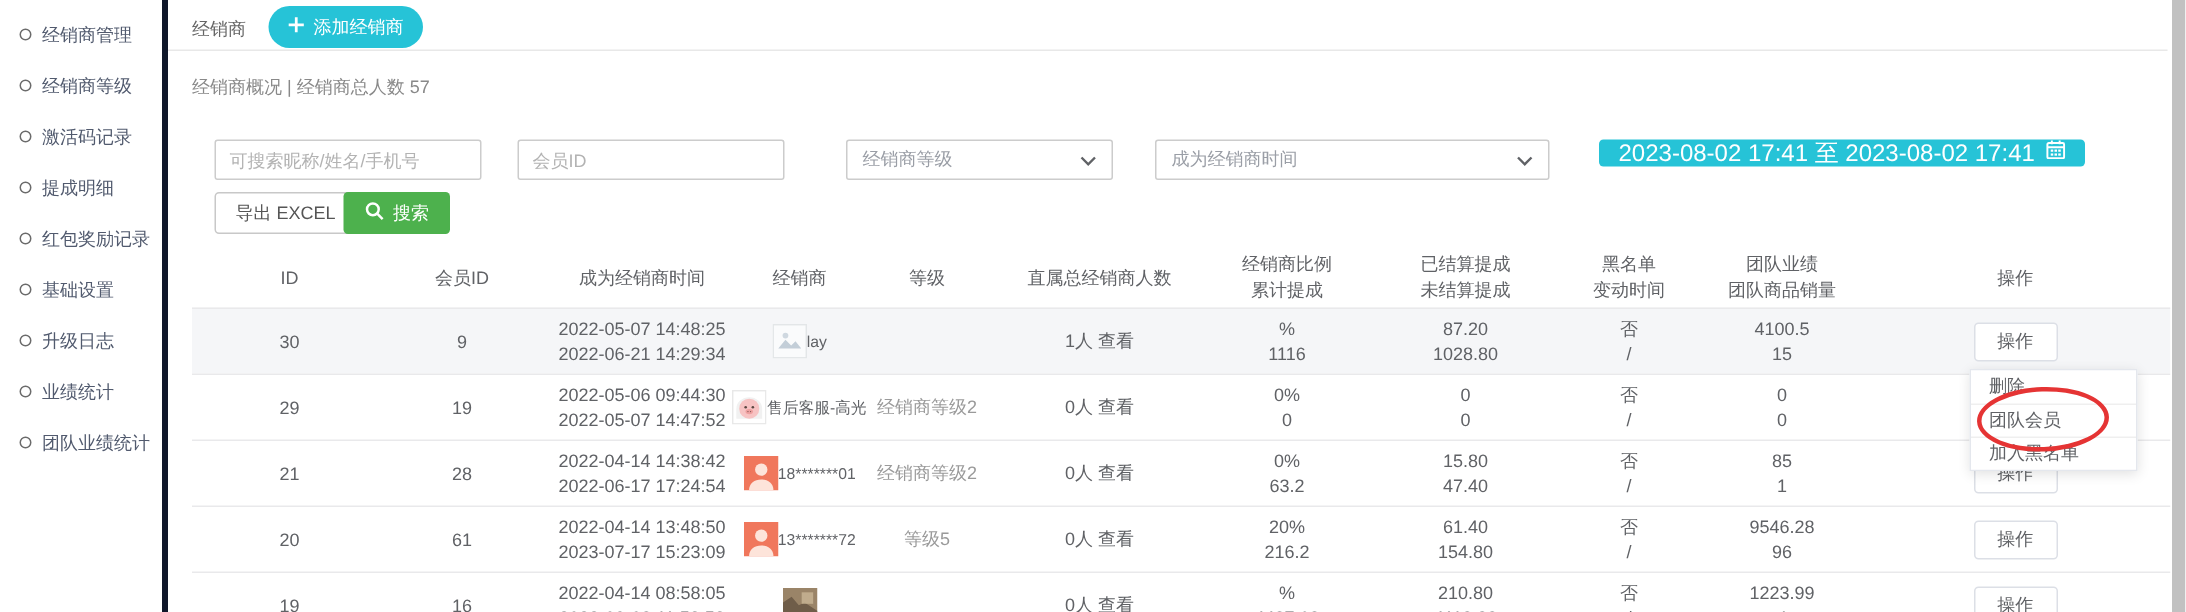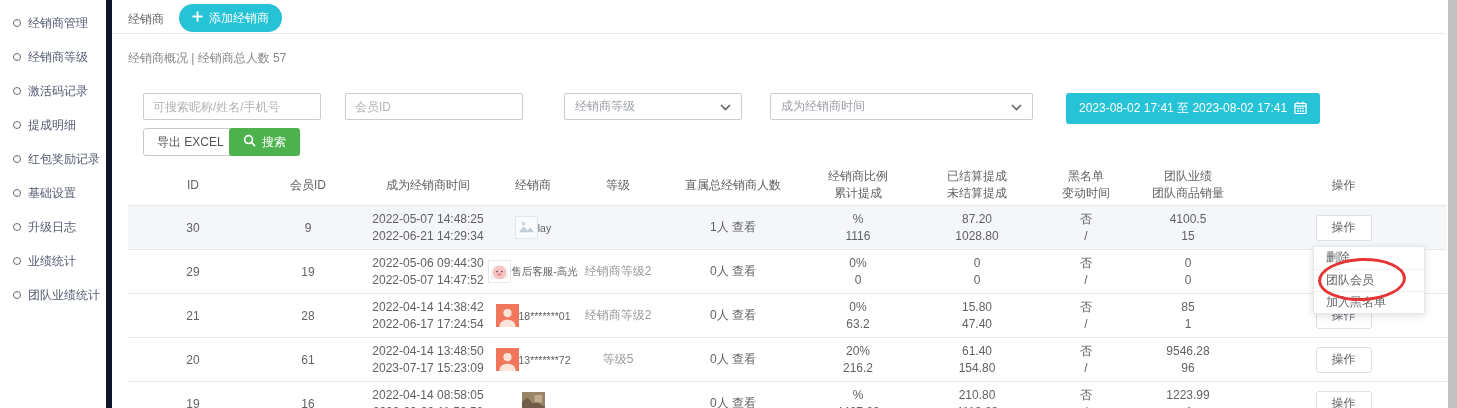--- a/index.html
+++ b/index.html
@@ -2,21 +2,21 @@
 <html style="--accent-teal: #26c3d7; --accent-green: #4db14d; --annotation-red: #e53434; --scrollbar-gray: #c1c1c1;"><head>
 <meta charset="utf-8">
 <style>
   * { margin:0; padding:0; box-sizing:border-box; }
   html,body { width:1457px; height:408px; overflow:hidden; background:#fff;
     font-family:"Liberation Sans","DejaVu Sans",sans-serif; }
   #app { position:relative; width:1457px; height:408px; background:#fff; }
 
   
   #sidebar { position:absolute; left:0; top:0; width:112px; height:408px; background:#fff;
-    border-right:6px solid #0f172a; padding-top:6px; }
+    border-right:4px solid #0f172a; padding-top:6px; }
   .side-item { display:flex; align-items:center; gap:7px; height:34px; padding-left:13px; cursor:pointer; }
   .side-dot { width:8px; height:8px; border:1px solid #6b6b6b; border-radius:50%; flex:none; background:#fff; }
   .side-label { font-size:12px; color:#515a6e; white-space:nowrap; }
 
   
   .tab-label { position:absolute; left:128px; top:11px; font-size:12px; color:#666; cursor:pointer; }
   .add-btn { position:absolute; left:179px; top:4px; height:28px; padding:0 13px;
     background:var(--accent-teal); color:#fff; font-size:12px; border:none; border-radius:14px;
     display:flex; align-items:center; gap:6px; cursor:pointer; }
   .top-divider { position:absolute; left:112px; top:33px; width:1333px; height:1px; background:#e8e8e8; }
@@ -26,22 +26,22 @@
   .inp { position:absolute; top:93px; height:27px; border:1px solid #ccc; border-radius:2px;
     font-size:12px; color:#333; padding:0 9px; outline:none; font-family:inherit; }
   .inp::placeholder { color:#b3b3b3; }
   #f-keyword { left:143px; width:178px; }
   #f-member  { left:345px; width:178px; }
   .sel { position:absolute; top:93px; height:27px; border:1px solid #ccc; border-radius:2px; background:#fff;
     display:flex; align-items:center; justify-content:space-between; padding:0 10px;
     font-size:12px; color:#9a9ea6; cursor:pointer; }
   #f-level { left:564px; width:178px; }
   #f-time  { left:770px; width:263px; }
-  .date-btn { position:absolute; left:1066px; top:93px; height:31px; padding:0 13px;
-    background:var(--accent-teal); border:none; border-radius:3px; color:#fff; font-size:12px;
+  .date-btn { position:absolute; left:1066px; top:93px; height:18px; padding:0 13px;
+    background:var(--accent-teal); border:none; border-radius:3px; color:#fff; font-size:16px;
     display:flex; align-items:center; gap:7px; cursor:pointer; white-space:nowrap; }
   .export-btn { position:absolute; left:143px; top:128px; height:28px; padding:0 13px; background:#fff;
     border:1px solid #c8c8c8; border-radius:3px; font-size:12px; color:#555; cursor:pointer; }
   .search-btn { position:absolute; left:229px; top:128px; height:28px; padding:0 14px;
     background:var(--accent-green); border:none; border-radius:3px; color:#fff; font-size:12px;
     display:flex; align-items:center; gap:6px; cursor:pointer; }
 
   
   #table { position:absolute; left:128px; top:165px; width:1319px; }
   .t-row { display:grid; align-items:center;

